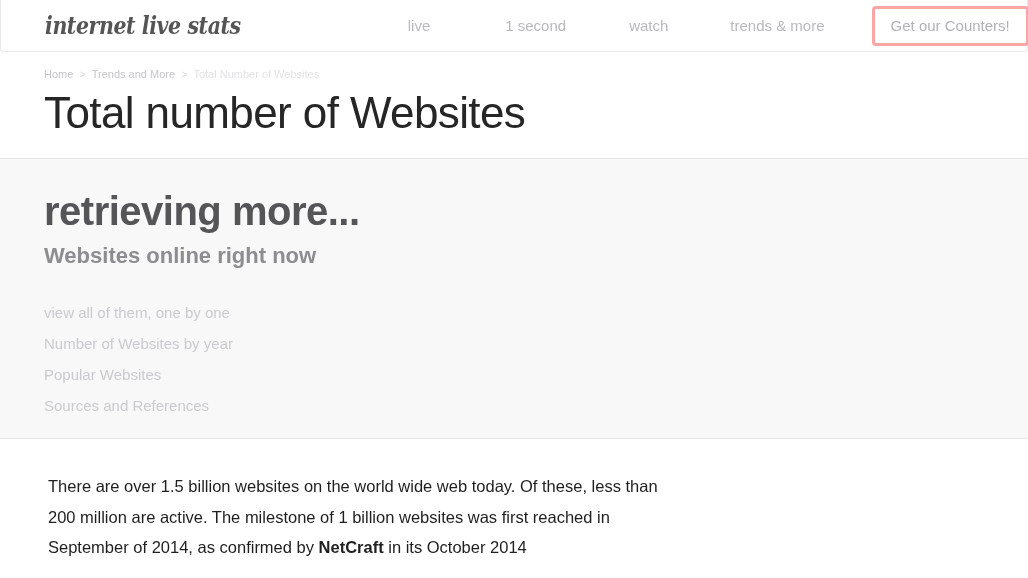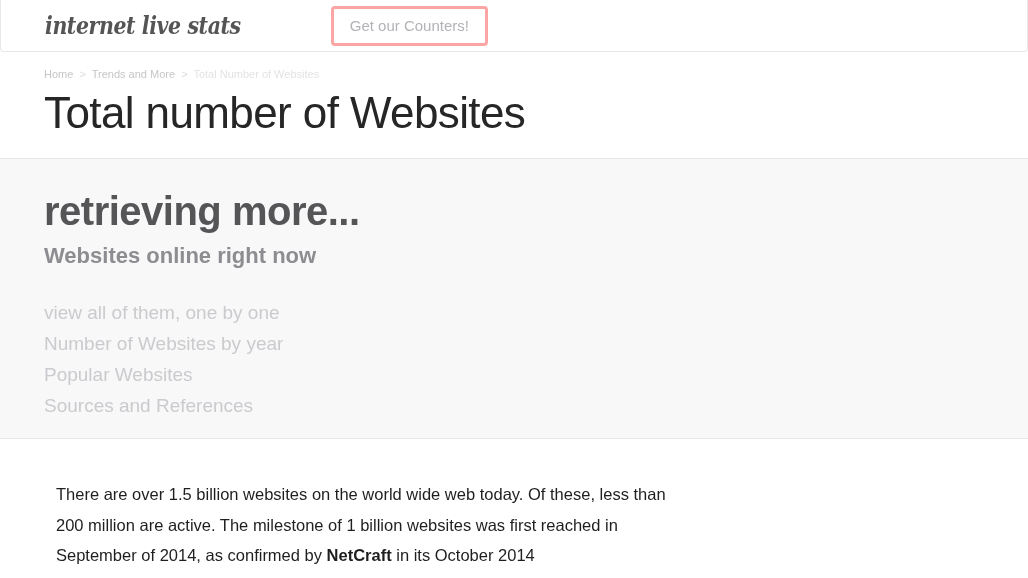--- a/index.html
+++ b/index.html
@@ -121,47 +121,53 @@
     margin: 10px 0 0 0;
     font-weight: bold;
     line-height: 1.2;
   }
   .link-list {
     margin: 27px 0 0 0;
     padding: 0;
     list-style: none;
   }
   .link-list li {
-    font-size: 19px;
+    font-size: 15px;
     color: #cbcbcf;
     line-height: 31px;
     cursor: pointer;
     white-space: nowrap;
   }
 
   
   .article {
     background: #ffffff;
     padding: 28px 0 0 44px;
   }
   .article p {
-    margin: 12px;
+    margin: 4px;
     font-size: 16.5px;
     line-height: 30.5px;
     color: #1f1f1f;
     max-width: 625px;
   }
   .article b { font-weight: bold; }
 </style>
 </head>
 <body>
 
 <div class="header">
   <div class="logo">internet live stats</div>
 
+  <nav class="nav">
+    <span class="nav-item i0">live</span>
+    <span class="nav-item i1">1 second</span>
+    <span class="nav-item i2">watch</span>
+    <span class="nav-item i3">trends &amp; more</span>
+  </nav>
 
   <div class="counters-btn">Get our Counters!</div>
 </div>
 
 <div class="topblock">
   <div class="breadcrumb">
     <span class="crumb-link">Home</span>
     <span class="sep">&gt;</span>
     <span class="crumb-link">Trends and More</span>
     <span class="sep">&gt;</span>

